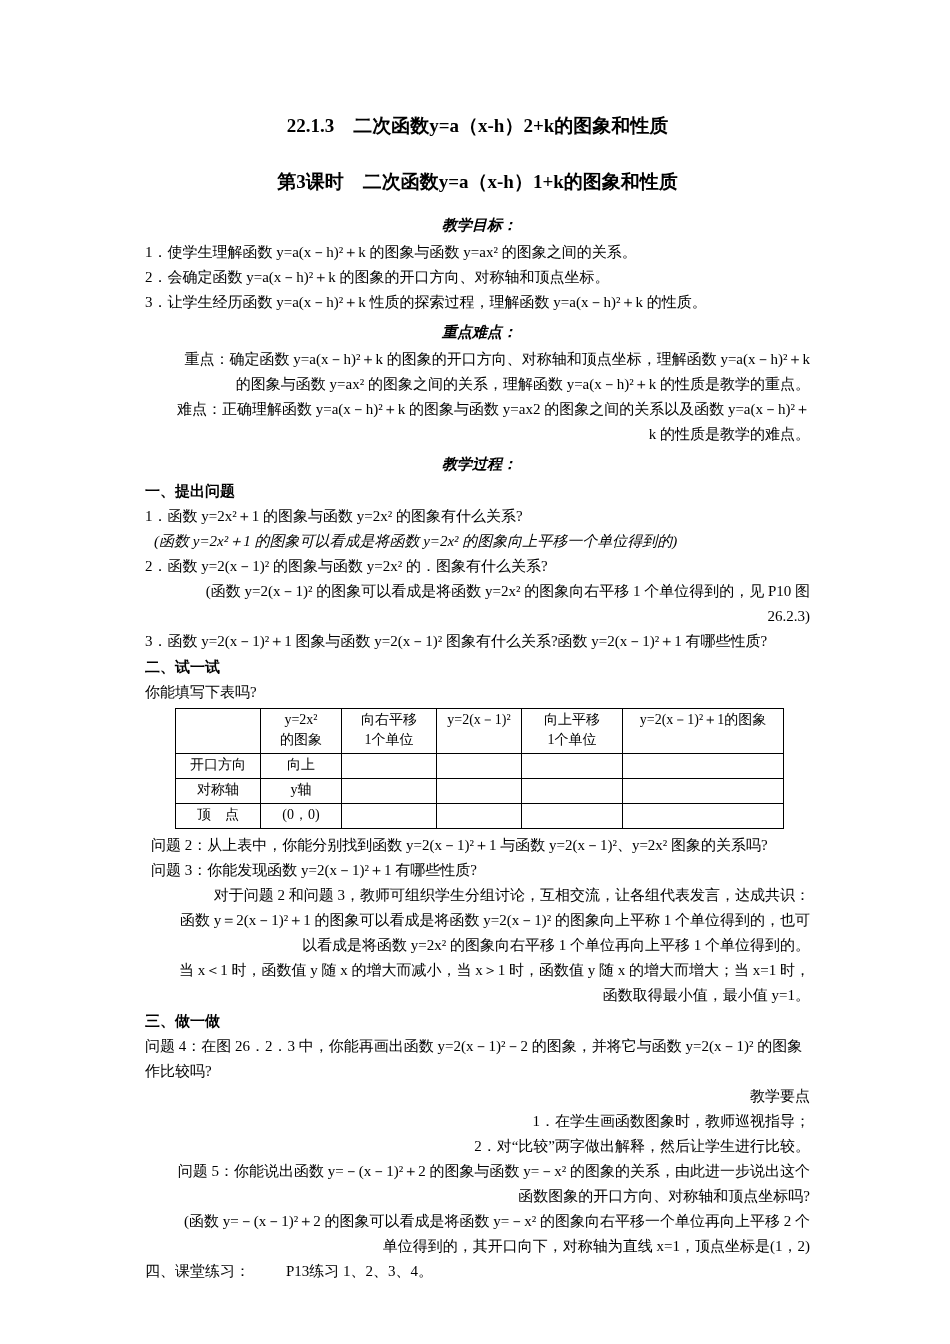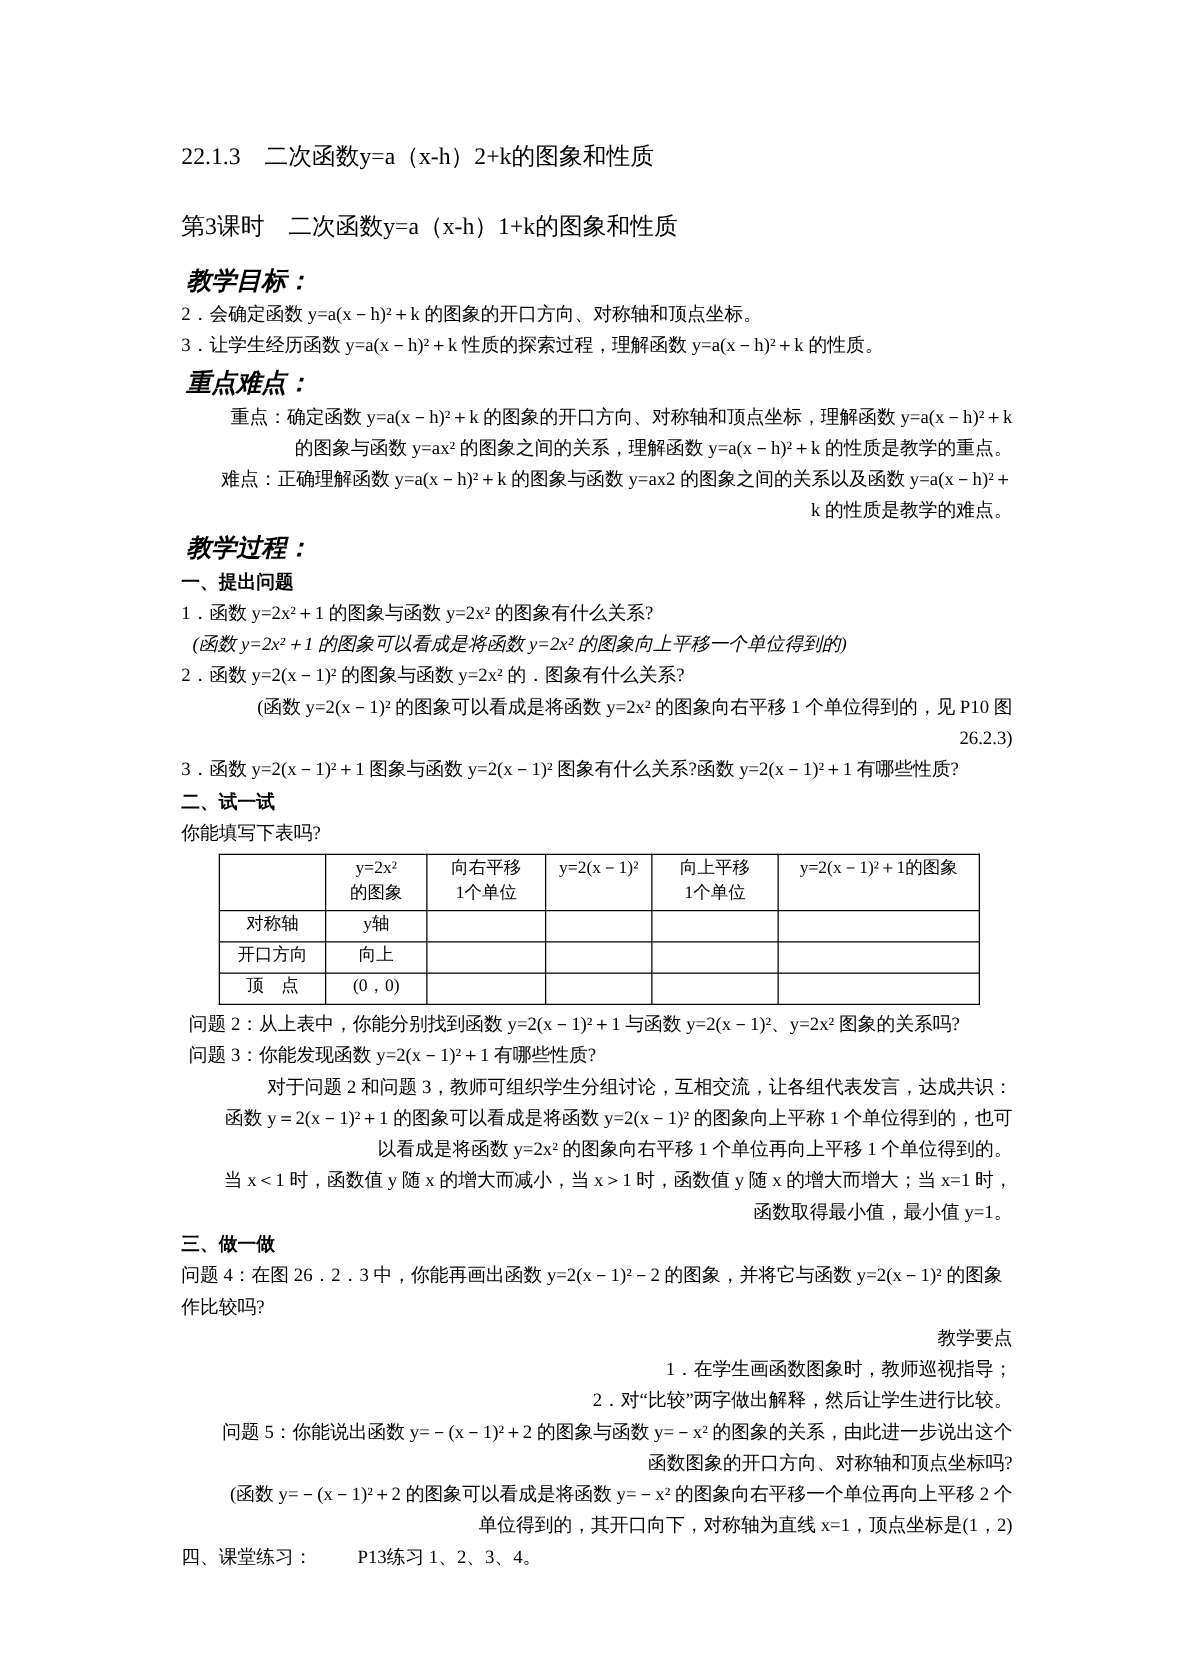--- a/index.html
+++ b/index.html
@@ -9,23 +9,23 @@
     box-sizing:border-box;
     margin:0 auto;
     padding:112px 140px 40px 145px;
     background:#ffffff;
     color:#000000;
     font-family:"Liberation Serif", serif;
     font-size:15px;
     line-height:25px;
     overflow:hidden;
   }
-  .title { font-weight:normal; font-size:19px; line-height:28px; margin:0 0 28px 0; font-family:"Liberation Serif", serif; }
+  .title { text-align:center; font-weight:bold; font-size:19px; line-height:28px; margin:0 0 28px 0; font-family:"Liberation Serif", serif; }
   .title.sub { margin-bottom:16px; }
-  .h-italic { font-weight:bold; font-style:italic; font-size:20px; line-height:27px; margin:4px 0 1px 4px; }
+  .h-italic { font-weight:bold; font-style:italic; font-size:15px; line-height:27px; margin:4px 0 1px 4px;text-align:center; }
   .h-bold { font-weight:bold; margin:1px 0 0 0; }
   p { margin:0; }
   .ind2 { text-indent:2em;text-align:right; }
   .ind1 { text-indent:0.6em;font-style:italic; }
   .ind-half { text-indent:0.4em; }
   .tbl { border-collapse:collapse; margin:3px 0 4px 30px; font-size:14px; table-layout:fixed;text-align:center; }
   .tbl td {
     border:1px solid #000;
     padding:1px 6px;
     vertical-align:top;
@@ -40,20 +40,21 @@
 </style>
 </head>
 <body>
 
 <div class="page">
 
   <div class="title">22.1.3　二次函数y=a（x-h）2+k的图象和性质</div>
   <div class="title sub">第3课时　二次函数y=a（x-h）1+k的图象和性质</div>
 
   <div class="h-italic">教学目标：</div>
+  <p>1．使学生理解函数 y=a(x－h)²＋k 的图象与函数 y=ax² 的图象之间的关系。</p>
   <p>2．会确定函数 y=a(x－h)²＋k 的图象的开口方向、对称轴和顶点坐标。</p>
   <p>3．让学生经历函数 y=a(x－h)²＋k 性质的探索过程，理解函数 y=a(x－h)²＋k 的性质。</p>
 
   <div class="h-italic">重点难点：</div>
   <p class="ind2">重点：确定函数 y=a(x－h)²＋k 的图象的开口方向、对称轴和顶点坐标，理解函数 y=a(x－h)²＋k 的图象与函数 y=ax² 的图象之间的关系，理解函数 y=a(x－h)²＋k 的性质是教学的重点。</p>
   <p class="ind2">难点：正确理解函数 y=a(x－h)²＋k 的图象与函数 y=ax2 的图象之间的关系以及函数 y=a(x－h)²＋k 的性质是教学的难点。</p>
 
   <div class="h-italic">教学过程：</div>
 
   <div class="h-bold">一、提出问题</div>
@@ -73,30 +74,30 @@
       <td class="c1">y=2x²
 的图象</td>
       <td class="c2">向右平移
 1个单位</td>
       <td class="c3">y=2(x－1)²</td>
       <td class="c4">向上平移
 1个单位</td>
       <td class="c5">y=2(x－1)²＋1的图象</td>
     </tr>
     <tr>
-      <td>对称轴</td>
-      <td>y轴</td>
+      <td>开口方向</td>
+      <td>向上</td>
       <td></td>
       <td></td>
       <td></td>
       <td></td>
     </tr>
     <tr>
-      <td>开口方向</td>
-      <td>向上</td>
+      <td>对称轴</td>
+      <td>y轴</td>
       <td></td>
       <td></td>
       <td></td>
       <td></td>
     </tr>
     <tr>
       <td>顶　点</td>
       <td>(0，0)</td>
       <td></td>
       <td></td>

